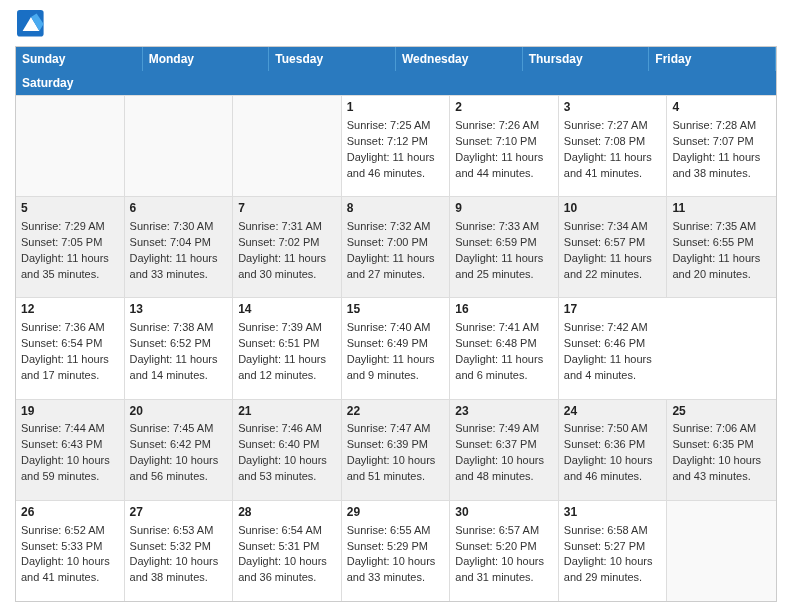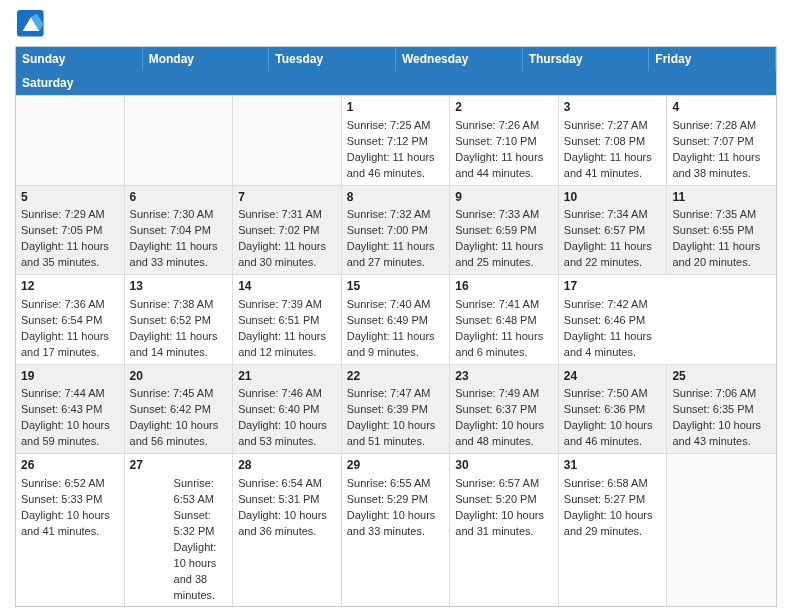--- a/index.html
+++ b/index.html
@@ -300,21 +300,21 @@
         </div>
         <div class="cal-row">
           <div class="cal-cell">
             <span class="day-number">26</span>
             <div class="cell-info" style="white-space: pre-line;">Sunrise: 6:52 AM
 Sunset: 5:33 PM
 Daylight: 10 hours and 41 minutes.</div>
           </div>
           <div class="cal-cell">
             <span class="day-number">27</span>
-            <div class="cell-info" style="white-space: pre-line; margin-left: 44px;">Sunrise: 6:53 AM
+            <div class="cell-info" style="white-space: pre-line;">Sunrise: 6:53 AM
 Sunset: 5:32 PM
 Daylight: 10 hours and 38 minutes.</div>
           </div>
           <div class="cal-cell">
             <span class="day-number">28</span>
             <div class="cell-info" style="white-space: pre-line;">Sunrise: 6:54 AM
 Sunset: 5:31 PM
 Daylight: 10 hours and 36 minutes.</div>
           </div>
           <div class="cal-cell">

